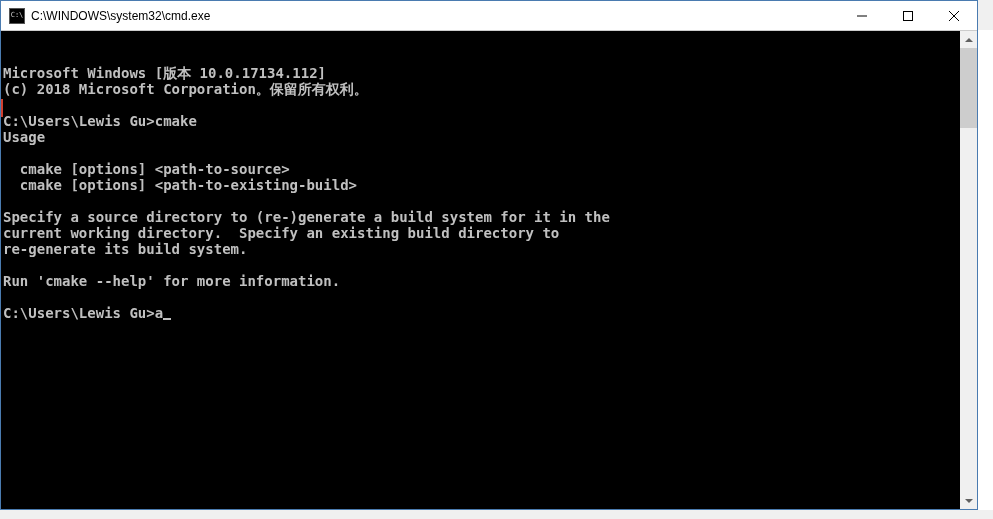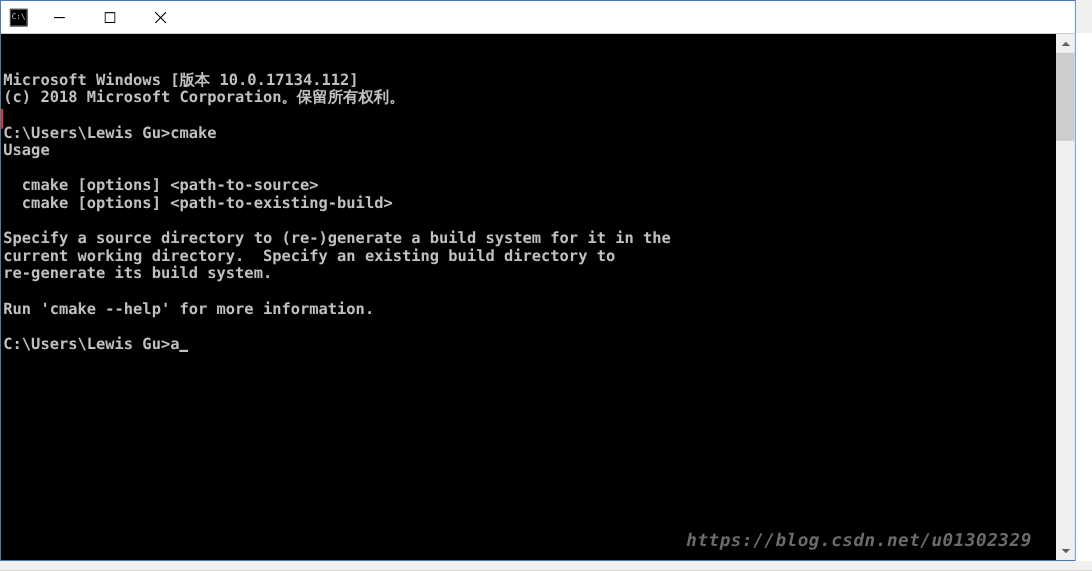--- a/index.html
+++ b/index.html
@@ -147,20 +147,21 @@
     }
   </style>
 </head>
 <body>
 
 <div class="window">
   <div class="titlebar">
     <div class="titlebar-icon">
       <span class="titlebar-icon-inner">C:\</span>
     </div>
+    <div class="titlebar-text">C:\WINDOWS\system32\cmd.exe</div>
     <div class="window-controls">
       <div class="window-control">
         <svg width="10" height="10" viewBox="0 0 10 10">
             <line x1="0" y1="5" x2="10" y2="5" stroke="currentColor" stroke-width="1"></line>
           </svg>
       </div>
       <div class="window-control">
         <svg width="10" height="10" viewBox="0 0 10 10">
             <rect x="0.5" y="0.5" width="9" height="9" fill="none" stroke="currentColor" stroke-width="1"></rect>
           </svg>
@@ -186,21 +187,20 @@
 <span>  cmake [options] &lt;path-to-source&gt;</span>
 <span>  cmake [options] &lt;path-to-existing-build&gt;</span>
 
 <span>Specify a source directory to (re-)generate a build system for it in the</span>
 <span>current working directory.  Specify an existing build directory to</span>
 <span>re-generate its build system.</span>
 
 <span>Run 'cmake --help' for more information.</span>
 
 <span><span>C:\Users\Lewis Gu&gt;</span><span>a</span><span class="cursor"></span></span>
-      <div class="watermark">https://blog.csdn.net/u01302329</div>
     </div>
     <div class="scrollbar">
       <div class="scroll-btn">
         <svg width="8" height="4" viewBox="0 0 8 4">
             <polygon points="4,0 8,4 0,4" fill="currentColor"></polygon>
           </svg>
       </div>
       <div class="scroll-track">
         <div class="scroll-thumb"></div>
       </div>

